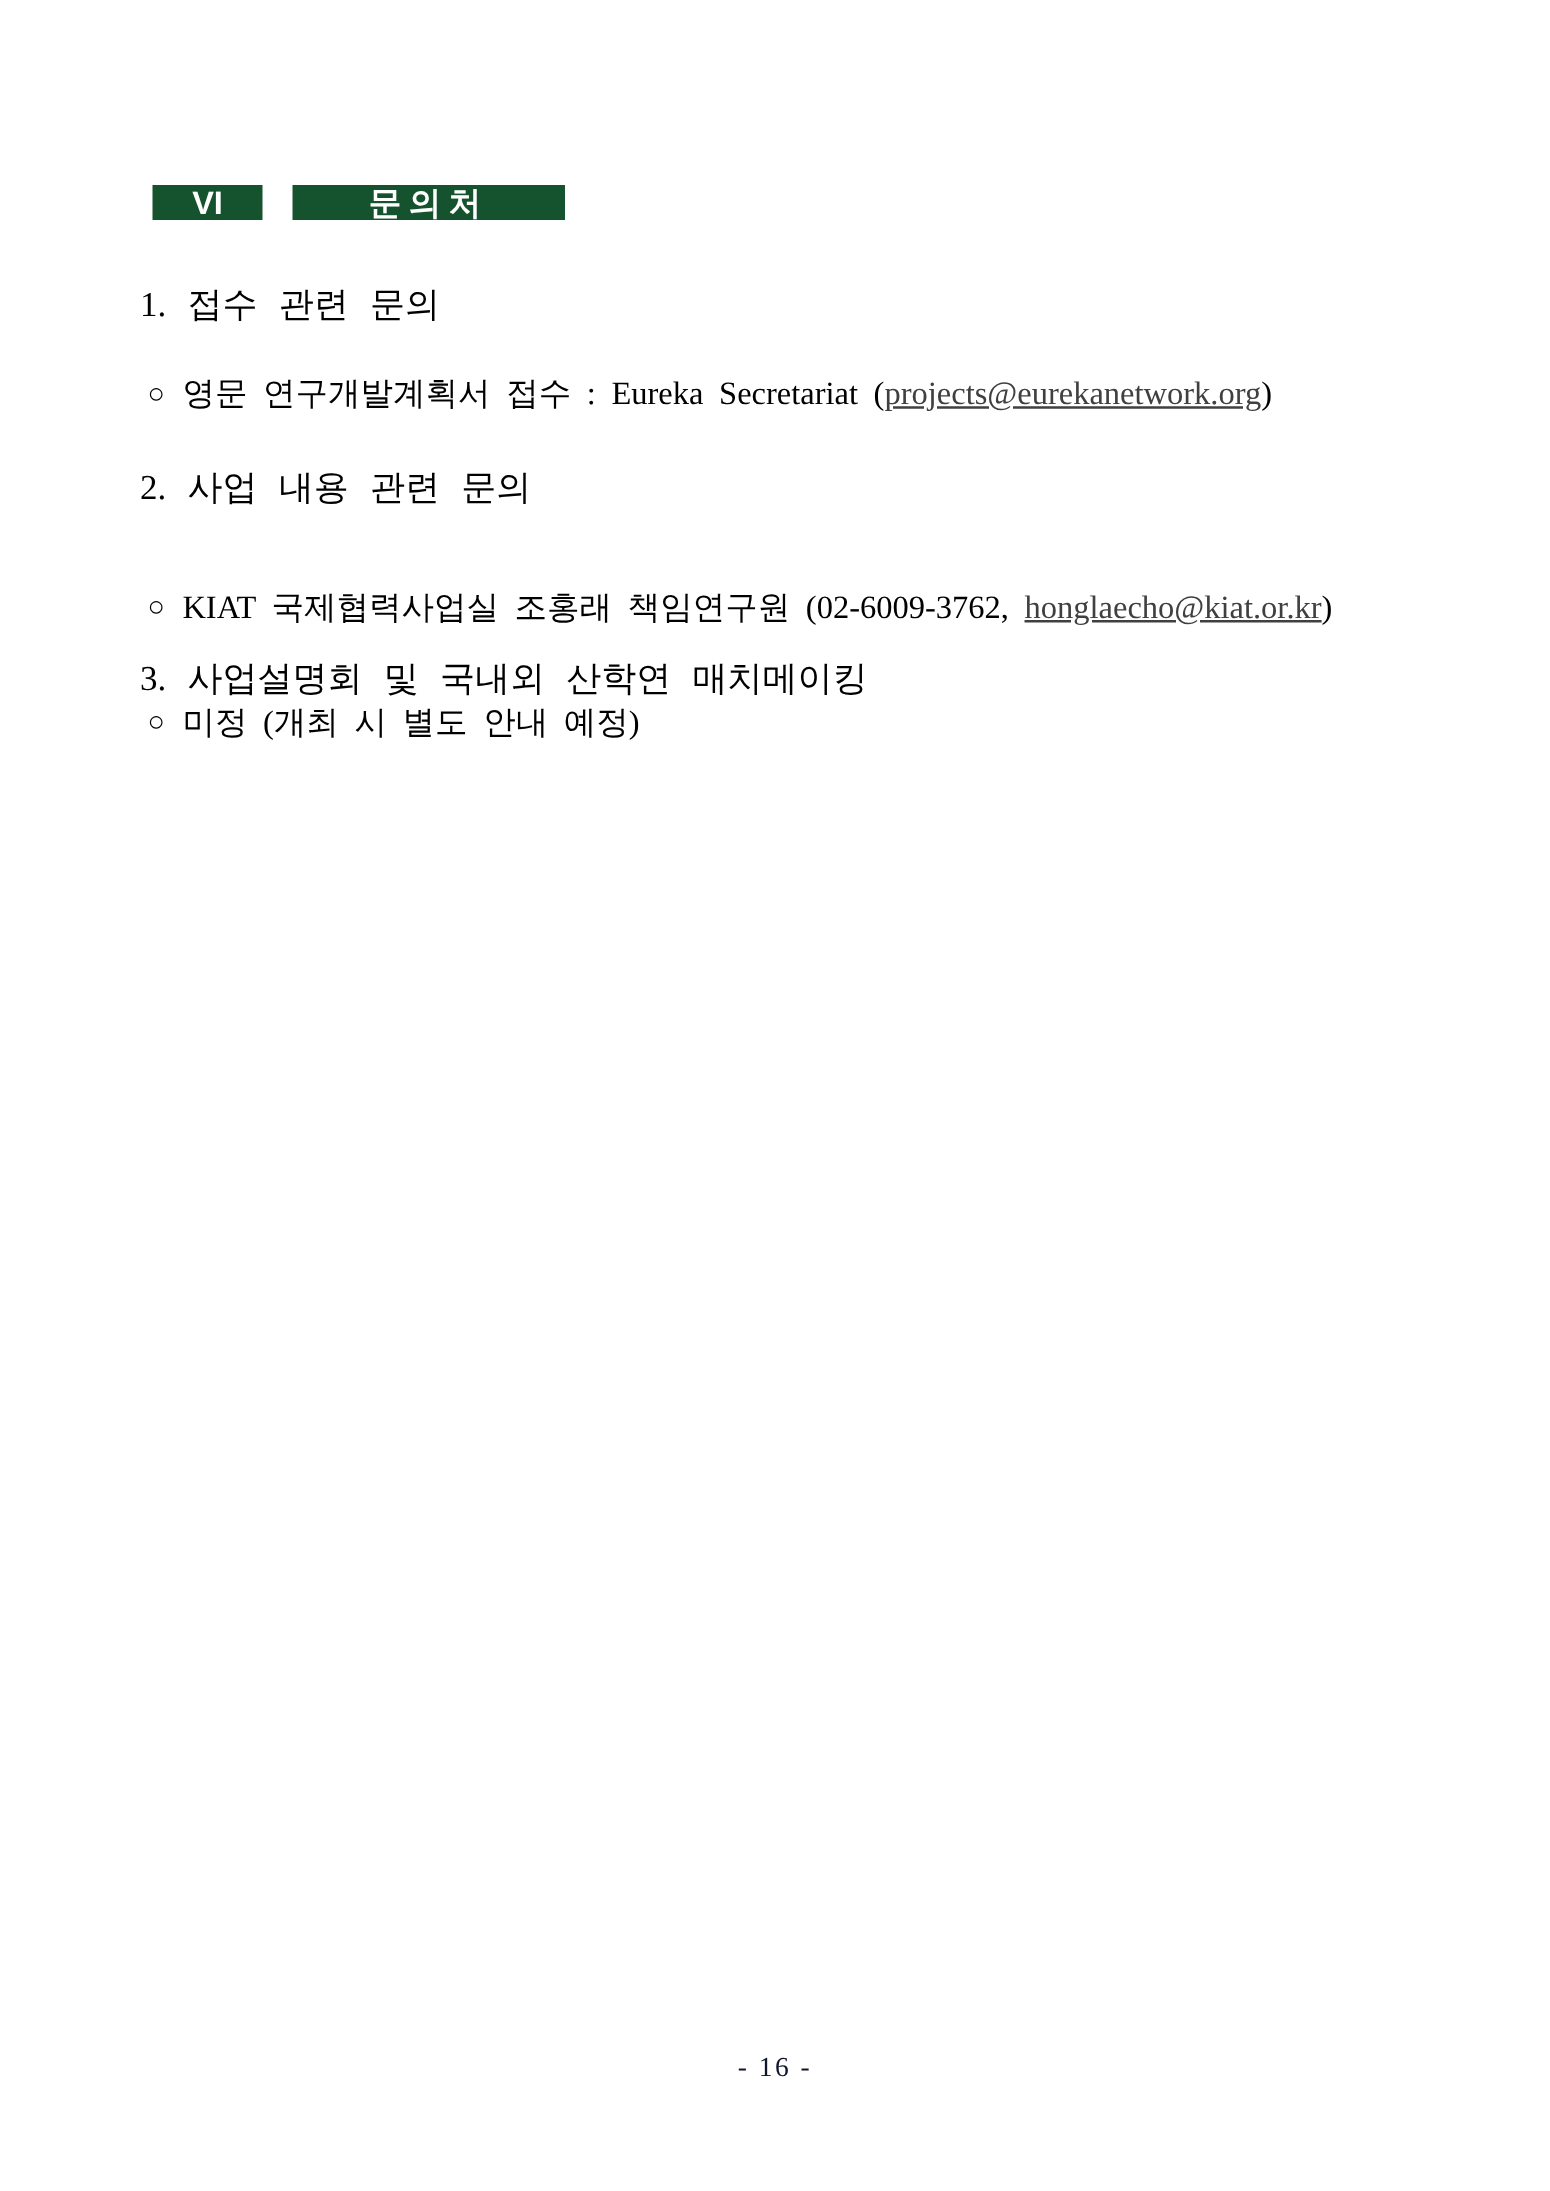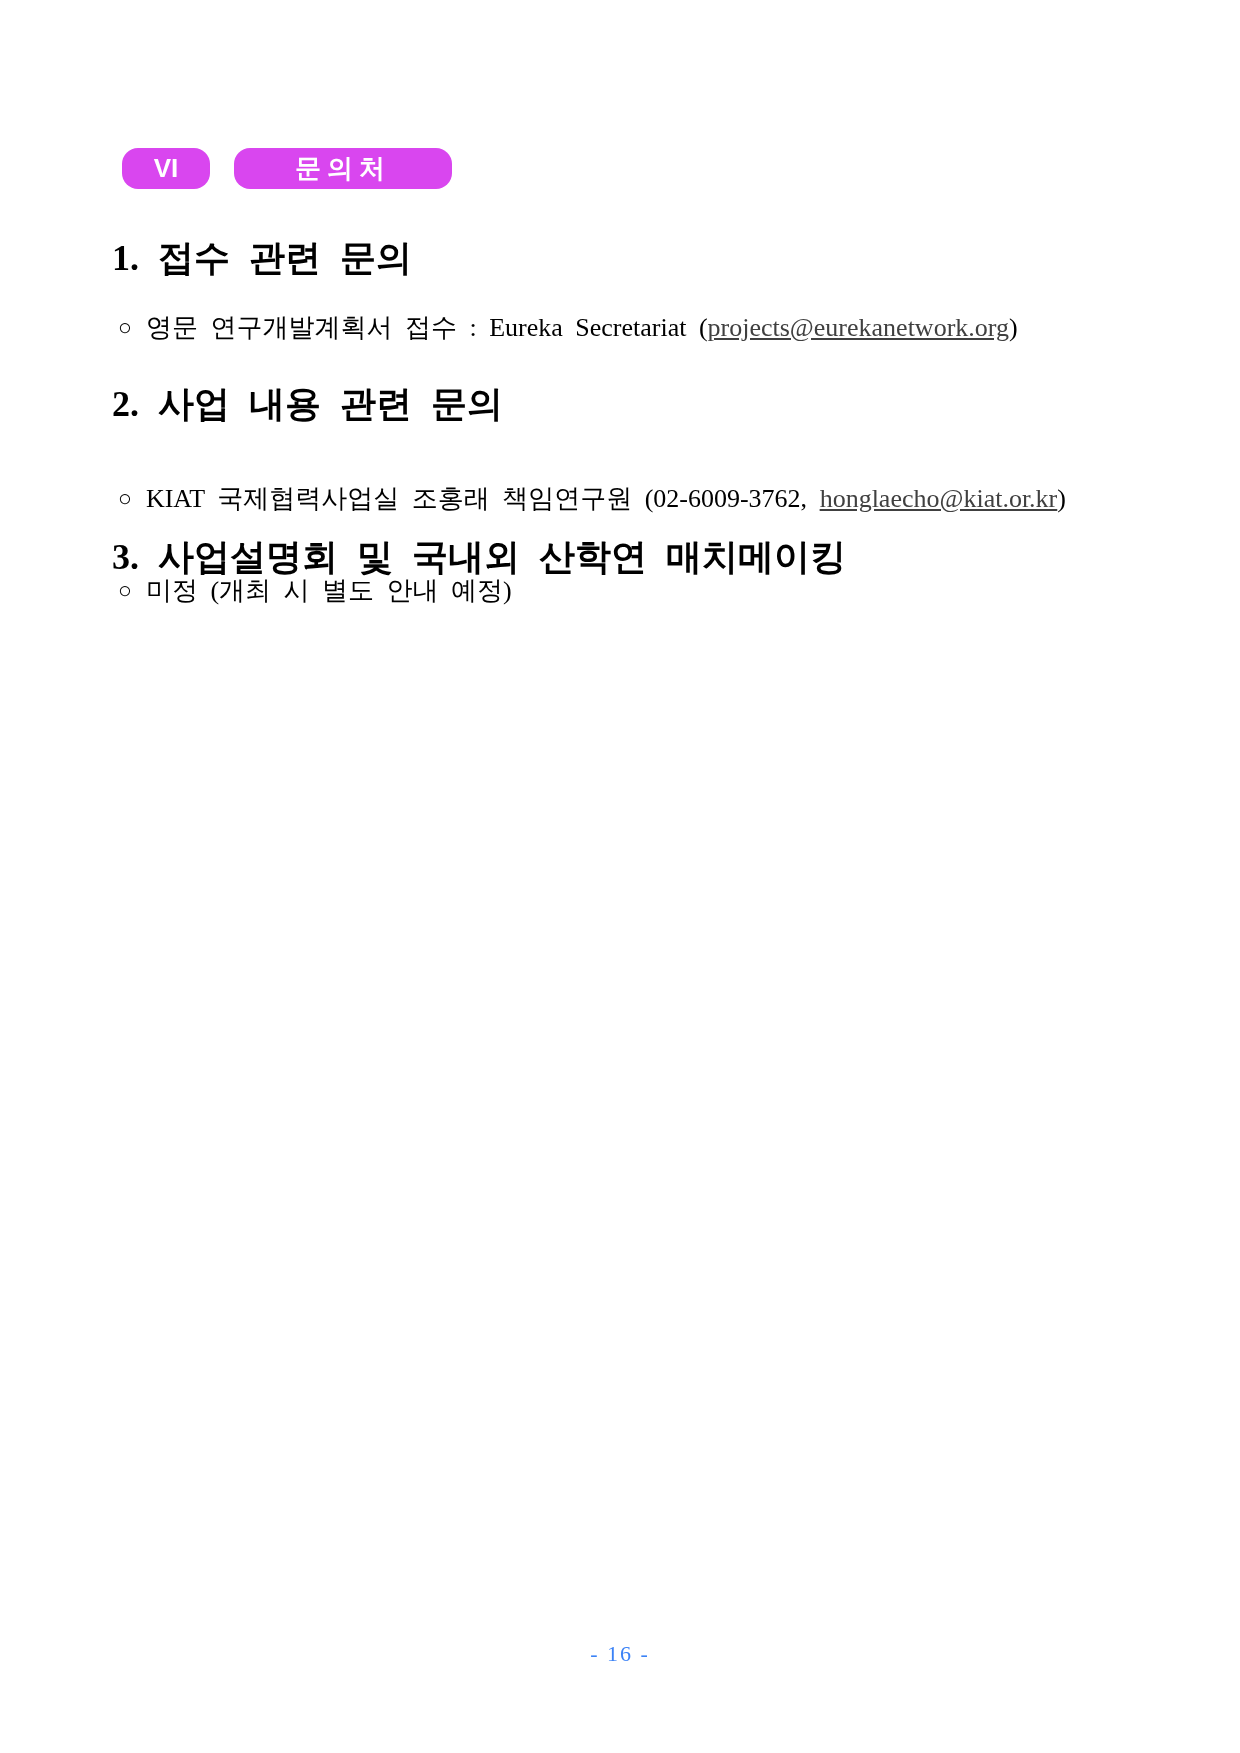--- a/index.html
+++ b/index.html
@@ -17,38 +17,37 @@
     overflow: hidden;
   }
   
   .chapter-row {
     display: flex;
     align-items: center;
     gap: 24px;
     margin: 148px 0 0 122px;
   }
   .chapter-badge {
-    height: 41px;
-    background: #d946ef;
+    height: 28px;
+    background: #14532d;
     color: #ffffff;
     display: flex;
     align-items: center;
     justify-content: center;
     font-family: "Liberation Sans", "DejaVu Sans", sans-serif;
     font-weight: bold;
     font-size: 26px;
-    border-radius: 16px;
   }
   .chapter-badge.num { width: 88px; }
   .chapter-badge.title { width: 218px; letter-spacing: 6px; }
   
   .section-heading {
     margin-left: 112px;
-    font-size: 36px;
-    font-weight: bold;
+    font-size: 28px;
+    font-weight: normal;
     line-height: 34px;
     word-spacing: 10px;
   }
   .mt-52 { margin-top: 52px; }
   .mt-46 { margin-top: 46px; }
   .mt-42 { margin-top: 42px; }
   .mt-41 { margin-top: 61px; }
   .mt-40 { }
   .mt-38 { margin-top: 24px; }
   .mt-36 { margin-top: 36px; }
@@ -71,21 +70,21 @@
     cursor: pointer;
   }
   
   .page-footer {
     position: absolute;
     top: 1641px;
     left: 0;
     width: 100%;
     text-align: center;
     font-size: 22px;
-    color: #3b82f6;
+    color: #0f172a;
     letter-spacing: 2px;
   }
 </style>
 </head>
 <body>
 
 <div class="page">
 
   <div class="chapter-row">
     <div class="chapter-badge num">

